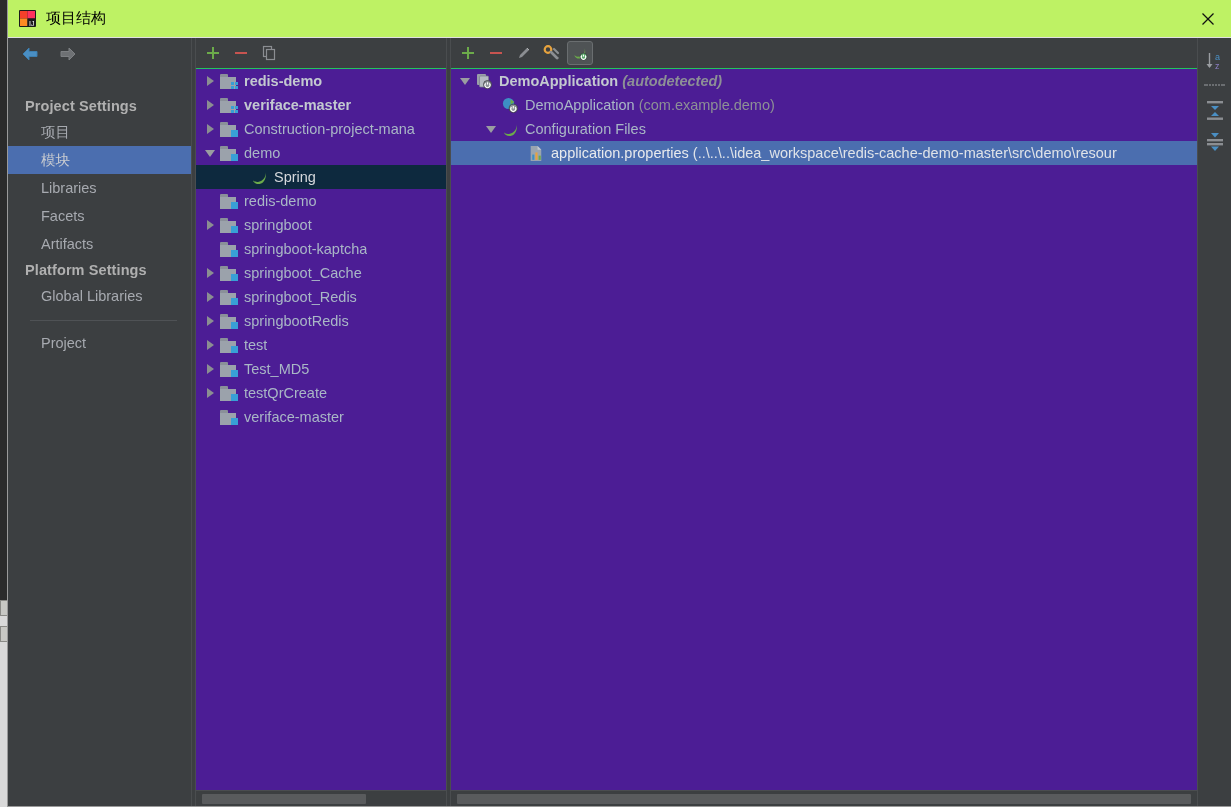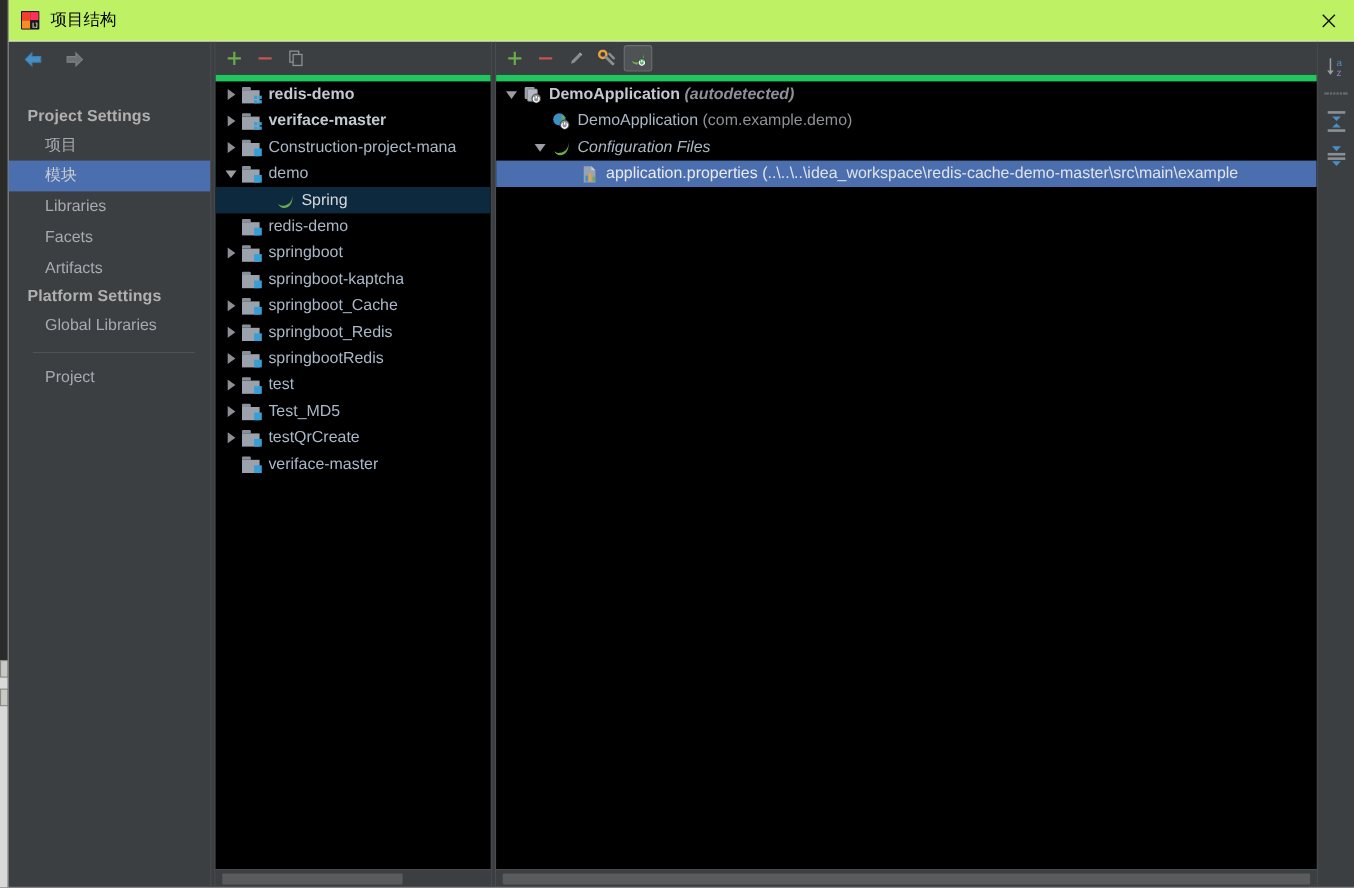--- a/index.html
+++ b/index.html
@@ -122,23 +122,23 @@
   .tb-btn {
     width: 26px; height: 24px;
     display:flex; align-items:center; justify-content:center;
     border: 1px solid transparent; border-radius: 3px;
   }
   .tb-btn.active {
     background: #4f5355; border-color: #6a6e70;
   }
 
   .tree-area {
-    flex: 1; background: #000000;
+    flex: 1; background: #4c1d95;
     position: relative; overflow: hidden;
-    border-top: 6px solid #22c55e;
+    border-top: 1px solid #22c55e;
   }
   .tree-row {
     height: 24px; display: flex; align-items: center;
     white-space: nowrap; font-size: 14.5px; color: #a9b7c6;
     position: relative;
   }
   .tree-row.sel-blue { background: #4b6eaf; color: #e8eaed; }
   .tree-row.sel-dark { background: #0d293e; color: #d5d8dc; }
   .tree-row .twisty {
     width: 18px; height: 24px; flex: 0 0 18px;
@@ -566,21 +566,21 @@
                 <svg width="18" height="18" viewBox="0 0 18 18">
                   <circle cx="7.5" cy="7.5" r="5.6" fill="#3d8fc4"></circle>
                   <path d="M9.5 3.5 L13.5 6 L9.5 8.5 Z" fill="#6cab4a"></path>
                   <circle cx="12.3" cy="12.3" r="4.1" fill="#8d9399" stroke="#3c3f41" stroke-width="0.8"></circle>
                   <path d="M12.3 10.1 L12.3 12.4" stroke="#ffffff" stroke-width="1.1"></path>
                   <path d="M10.5 11.2 A2.5 2.5 0 1 0 14.1 11.2" fill="none" stroke="#ffffff" stroke-width="1.1"></path>
                 </svg>
               </span>
               <span class="lbl">DemoApplication<span class="muted"> (com.example.demo)</span></span>
             </div>
-            <div class="tree-row" style="padding-left: 31px; font-style: italic;">
+            <div class="tree-row" style="padding-left: 31px;">
               <span class="twisty">
                 <span class="tri-down"></span>
               </span>
               <span class="ico">
                 <svg width="17" height="17" viewBox="0 0 16 16">
                   <path d="M13.6 2 C14.8 7 11.6 11.6 6.6 12.2 C3.6 12.6 1.8 10.6 1.8 10.6 C2.6 13.4 5.4 14.6 8.2 14 C12.6 13.2 15 8 13.6 2 Z" fill="#6cab4a"></path>
                 </svg>
               </span>
               <span class="lbl">Configuration Files</span>
             </div>
@@ -588,21 +588,21 @@
               <span class="twisty"></span>
               <span class="ico">
                 <svg width="17" height="17" viewBox="0 0 16 16">
                   <path d="M2.5 1 L9 1 L12.5 4.4 L12.5 15 L2.5 15 Z" fill="#9aa4b0"></path>
                   <path d="M9 1 L12.5 4.4 L9 4.4 Z" fill="#c3cad3"></path>
                   <rect x="4" y="9" width="2" height="5" fill="#3d8fc4"></rect>
                   <rect x="7" y="7" width="2" height="7" fill="#e8a33d"></rect>
                   <rect x="10" y="10" width="2" height="4" fill="#6cab4a"></rect>
                 </svg>
               </span>
-              <span class="lbl">application.properties<span class="muted"> (..\..\..\idea_workspace\redis-cache-demo-master\src\main\example</span></span>
+              <span class="lbl">application.properties<span class="muted"> (..\..\..\idea_workspace\redis-cache-demo-master\src\demo\resour</span></span>
             </div>
           </div>
 
         <div class="hscroll">
           <div class="hthumb" style="left:6px; right:6px;"></div>
         </div>
       </div>
 
       <div id="rail">
         <div class="rail-btn">

